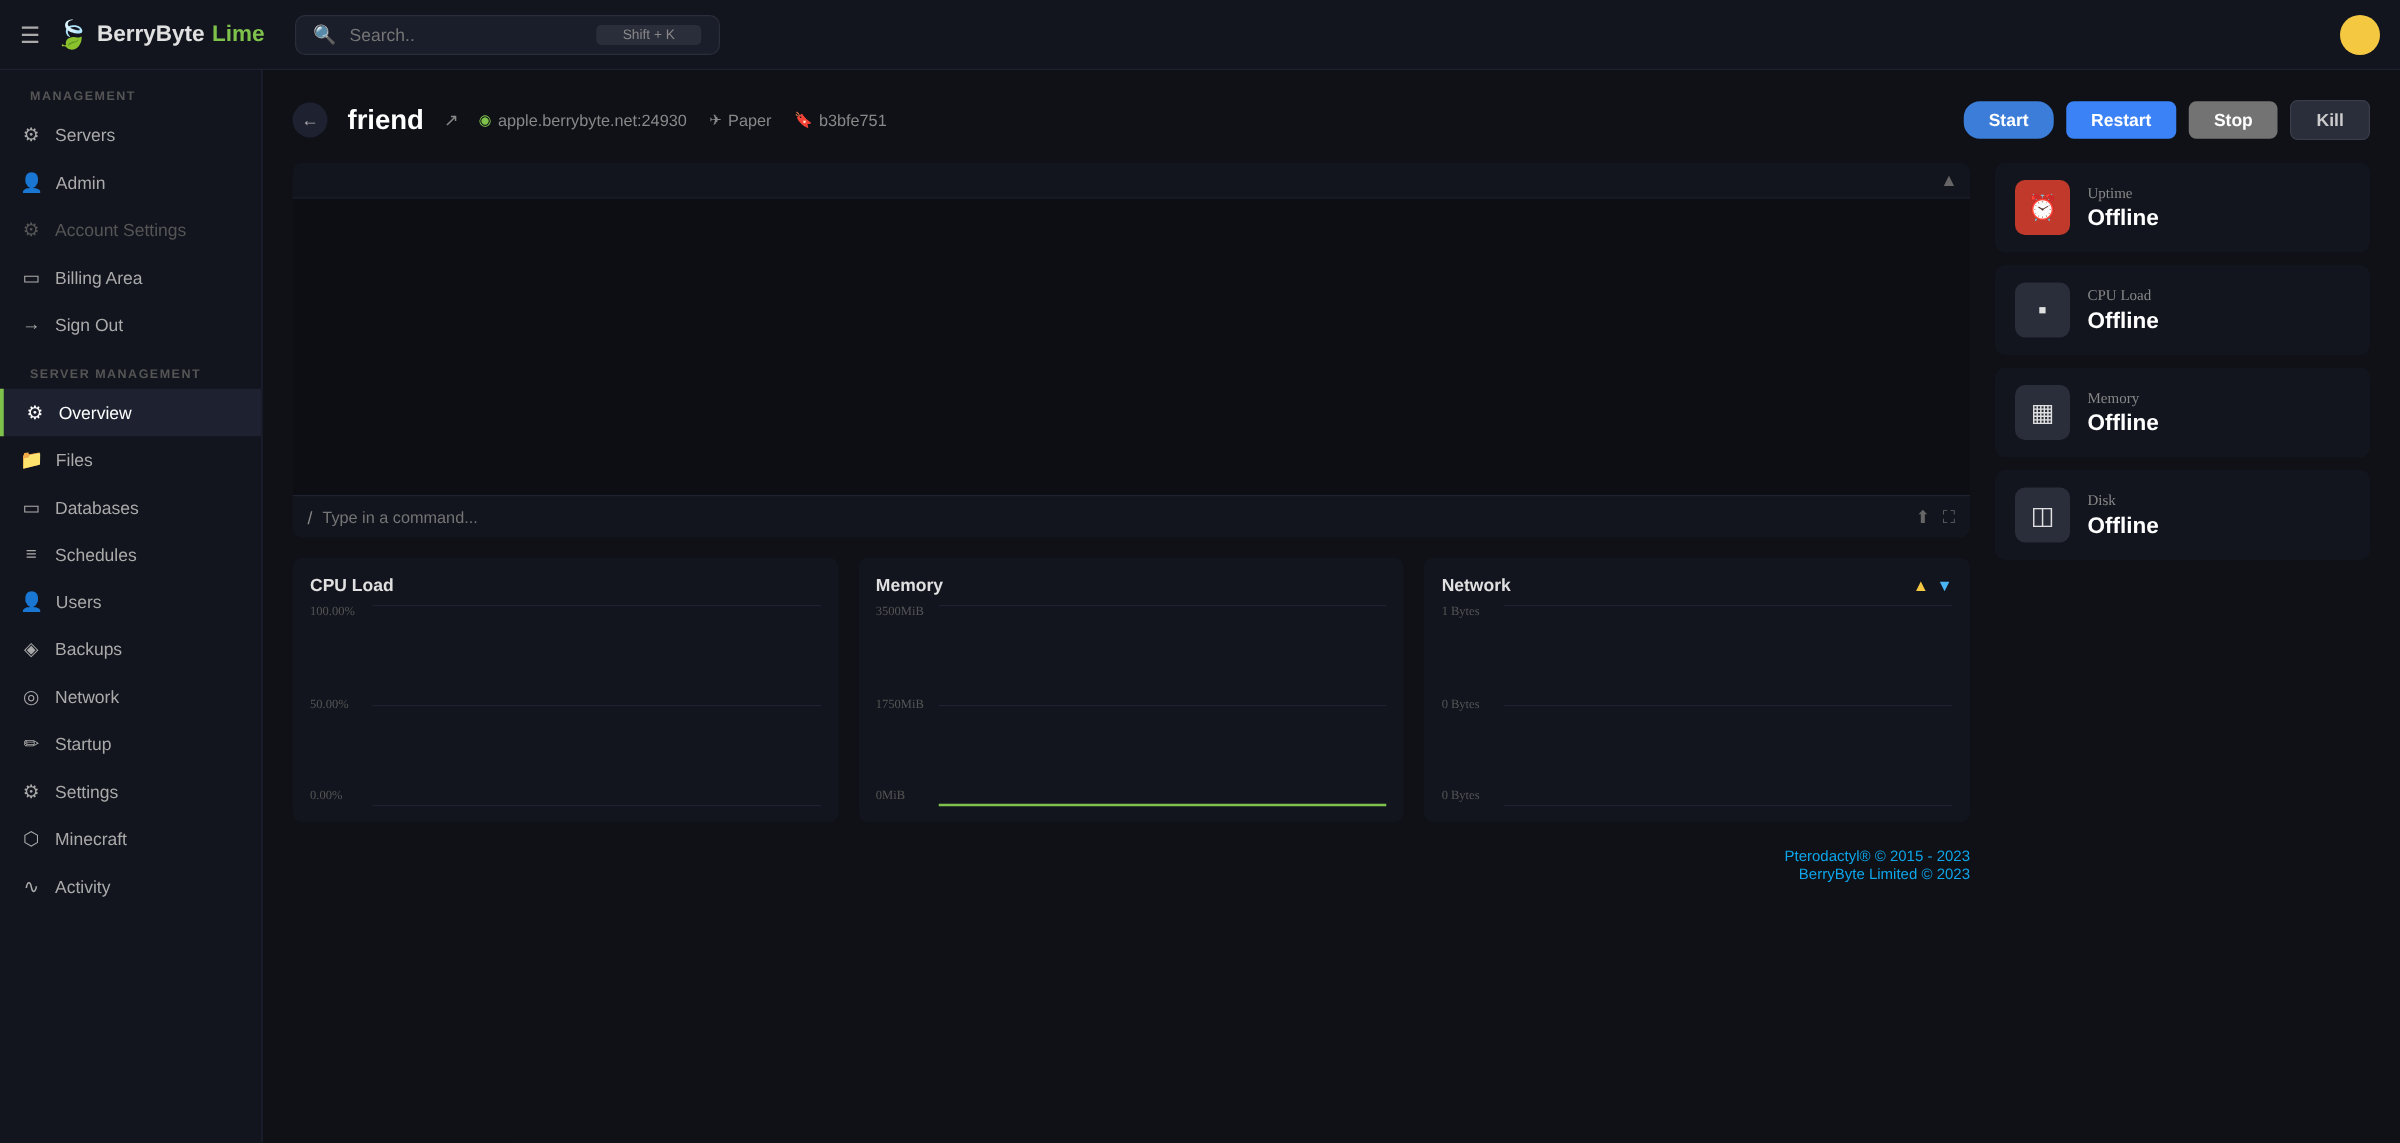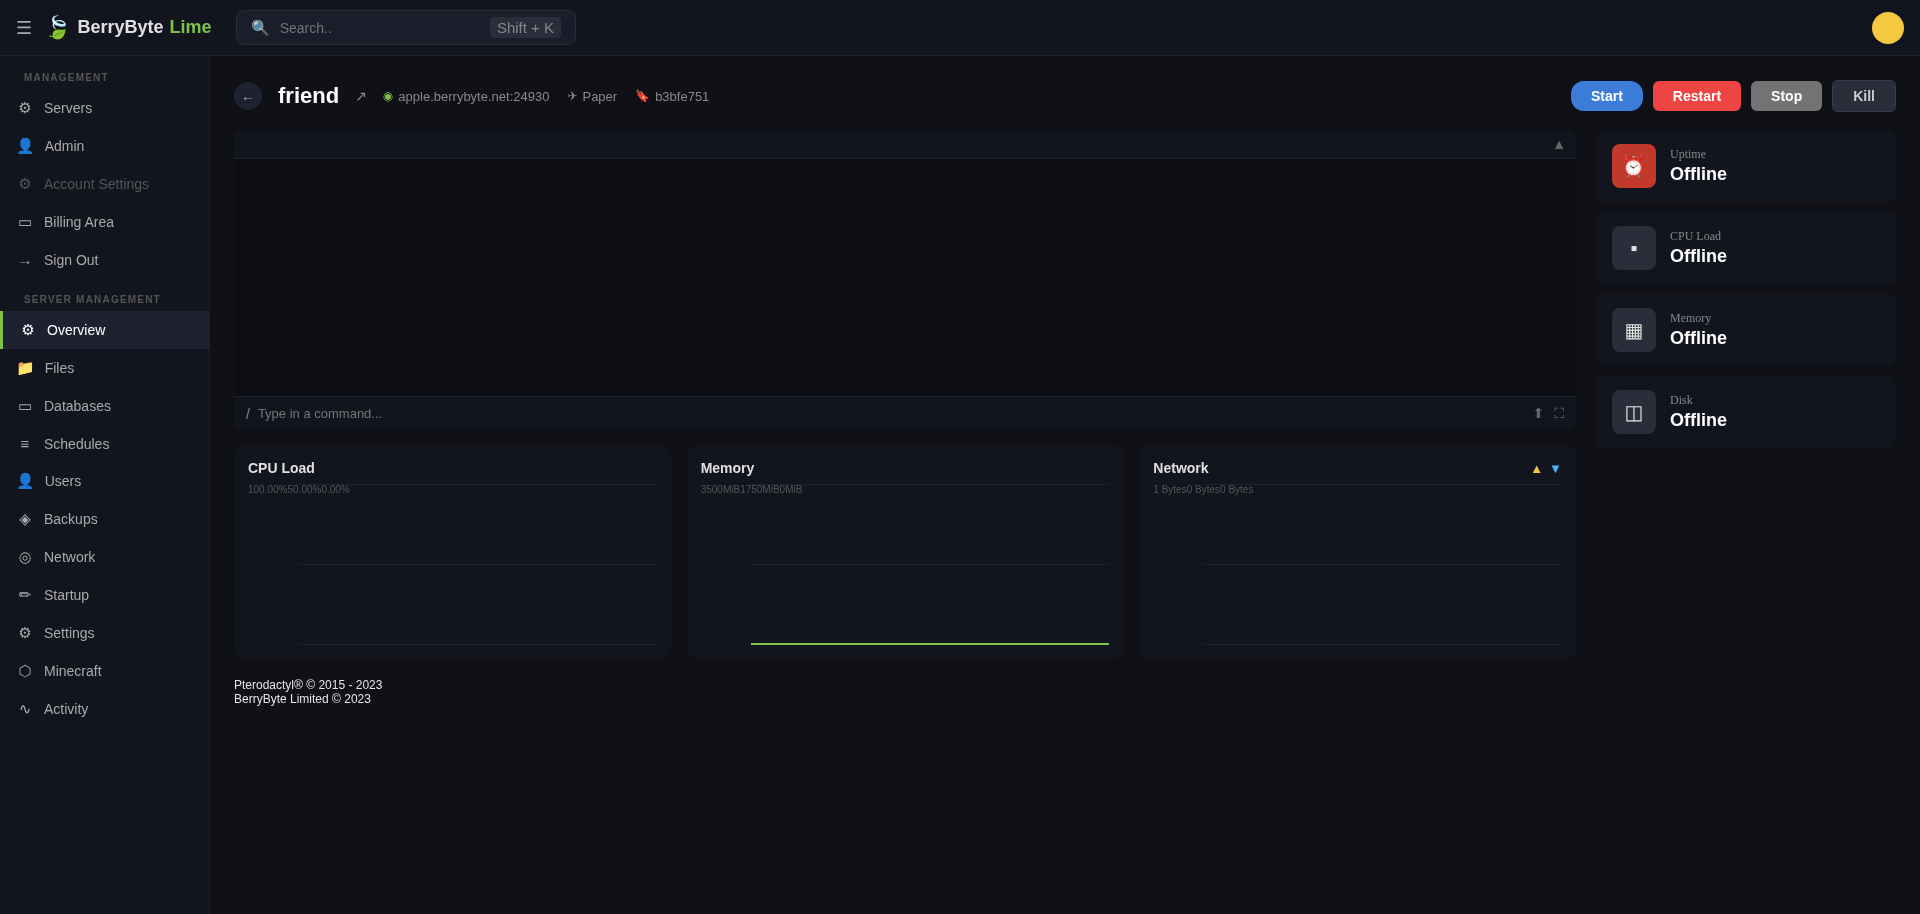--- a/index.html
+++ b/index.html
@@ -66,22 +66,22 @@
       background: none;
       border: none;
       outline: none;
       color: #22c55e;
       font-size: 14px;
       flex: 1;
     }
     .search-shortcut {
       background: #2a2d3a;
       border-radius: 4px;
-      padding: 2px 7px;
-      font-size: 15px;
+      padding: 2px 21px;
+      font-size: 11px;
       color: #888;
     }
 
     .topbar-right {
       margin-left: auto;
       display: flex;
       align-items: center;
     }
     .avatar {
       width: 32px;
@@ -187,21 +187,21 @@
     }
     .btn {
       padding: 7px 20px;
       border-radius: 6px;
       border: none;
       cursor: pointer;
       font-size: 14px;
       font-weight: 600;
     }
     .btn-start { background: #3b7dd8; color: #fff; border-radius: 13px; }
-    .btn-restart { background: #ef4444; color: #fff; }
+    .btn-restart { background: #3b82f6; color: #fff; }
     .btn-stop { background: #737373; color: #fff; }
     .btn-kill { background: #2a2d3a; color: #ccc; border: 1px solid #3a3d4a; }
 
     
     .content-grid {
       display: grid;
       grid-template-columns: 1fr 300px;
       gap: 20px;
     }
 
@@ -301,23 +301,24 @@
     .chart-area {
       position: relative;
       height: 160px;
     }
     .chart-labels {
       position: absolute;
       left: 0;
       top: 0;
       height: 100%;
       display: flex;
-      flex-direction: row;
+      flex-direction: column;
       justify-content: space-between;
       padding: 0 0 2px;
+      font-family: Liberation Serif, serif;
     }
     .chart-label { font-size: 10px; color: #555; }
     .chart-grid {
       position: absolute;
       left: 50px;
       right: 0;
       top: 0;
       height: 100%;
     }
     .chart-line {
@@ -340,22 +341,22 @@
       position: absolute;
       bottom: 0;
       left: 0;
       right: 0;
       height: 2px;
       background: #7fc24b;
     }
 
     
     .footer {
-      text-align: left;
-      color: #e5e5e5;
+      text-align: right;
+      color: #0ea5e9;
       font-size: 12px;
       padding: 20px 0 12px;
     }
   </style>
 </head>
 <body>
 
 <div class="topbar">
   <div class="topbar-left">
     <div class="hamburger">☰</div>

